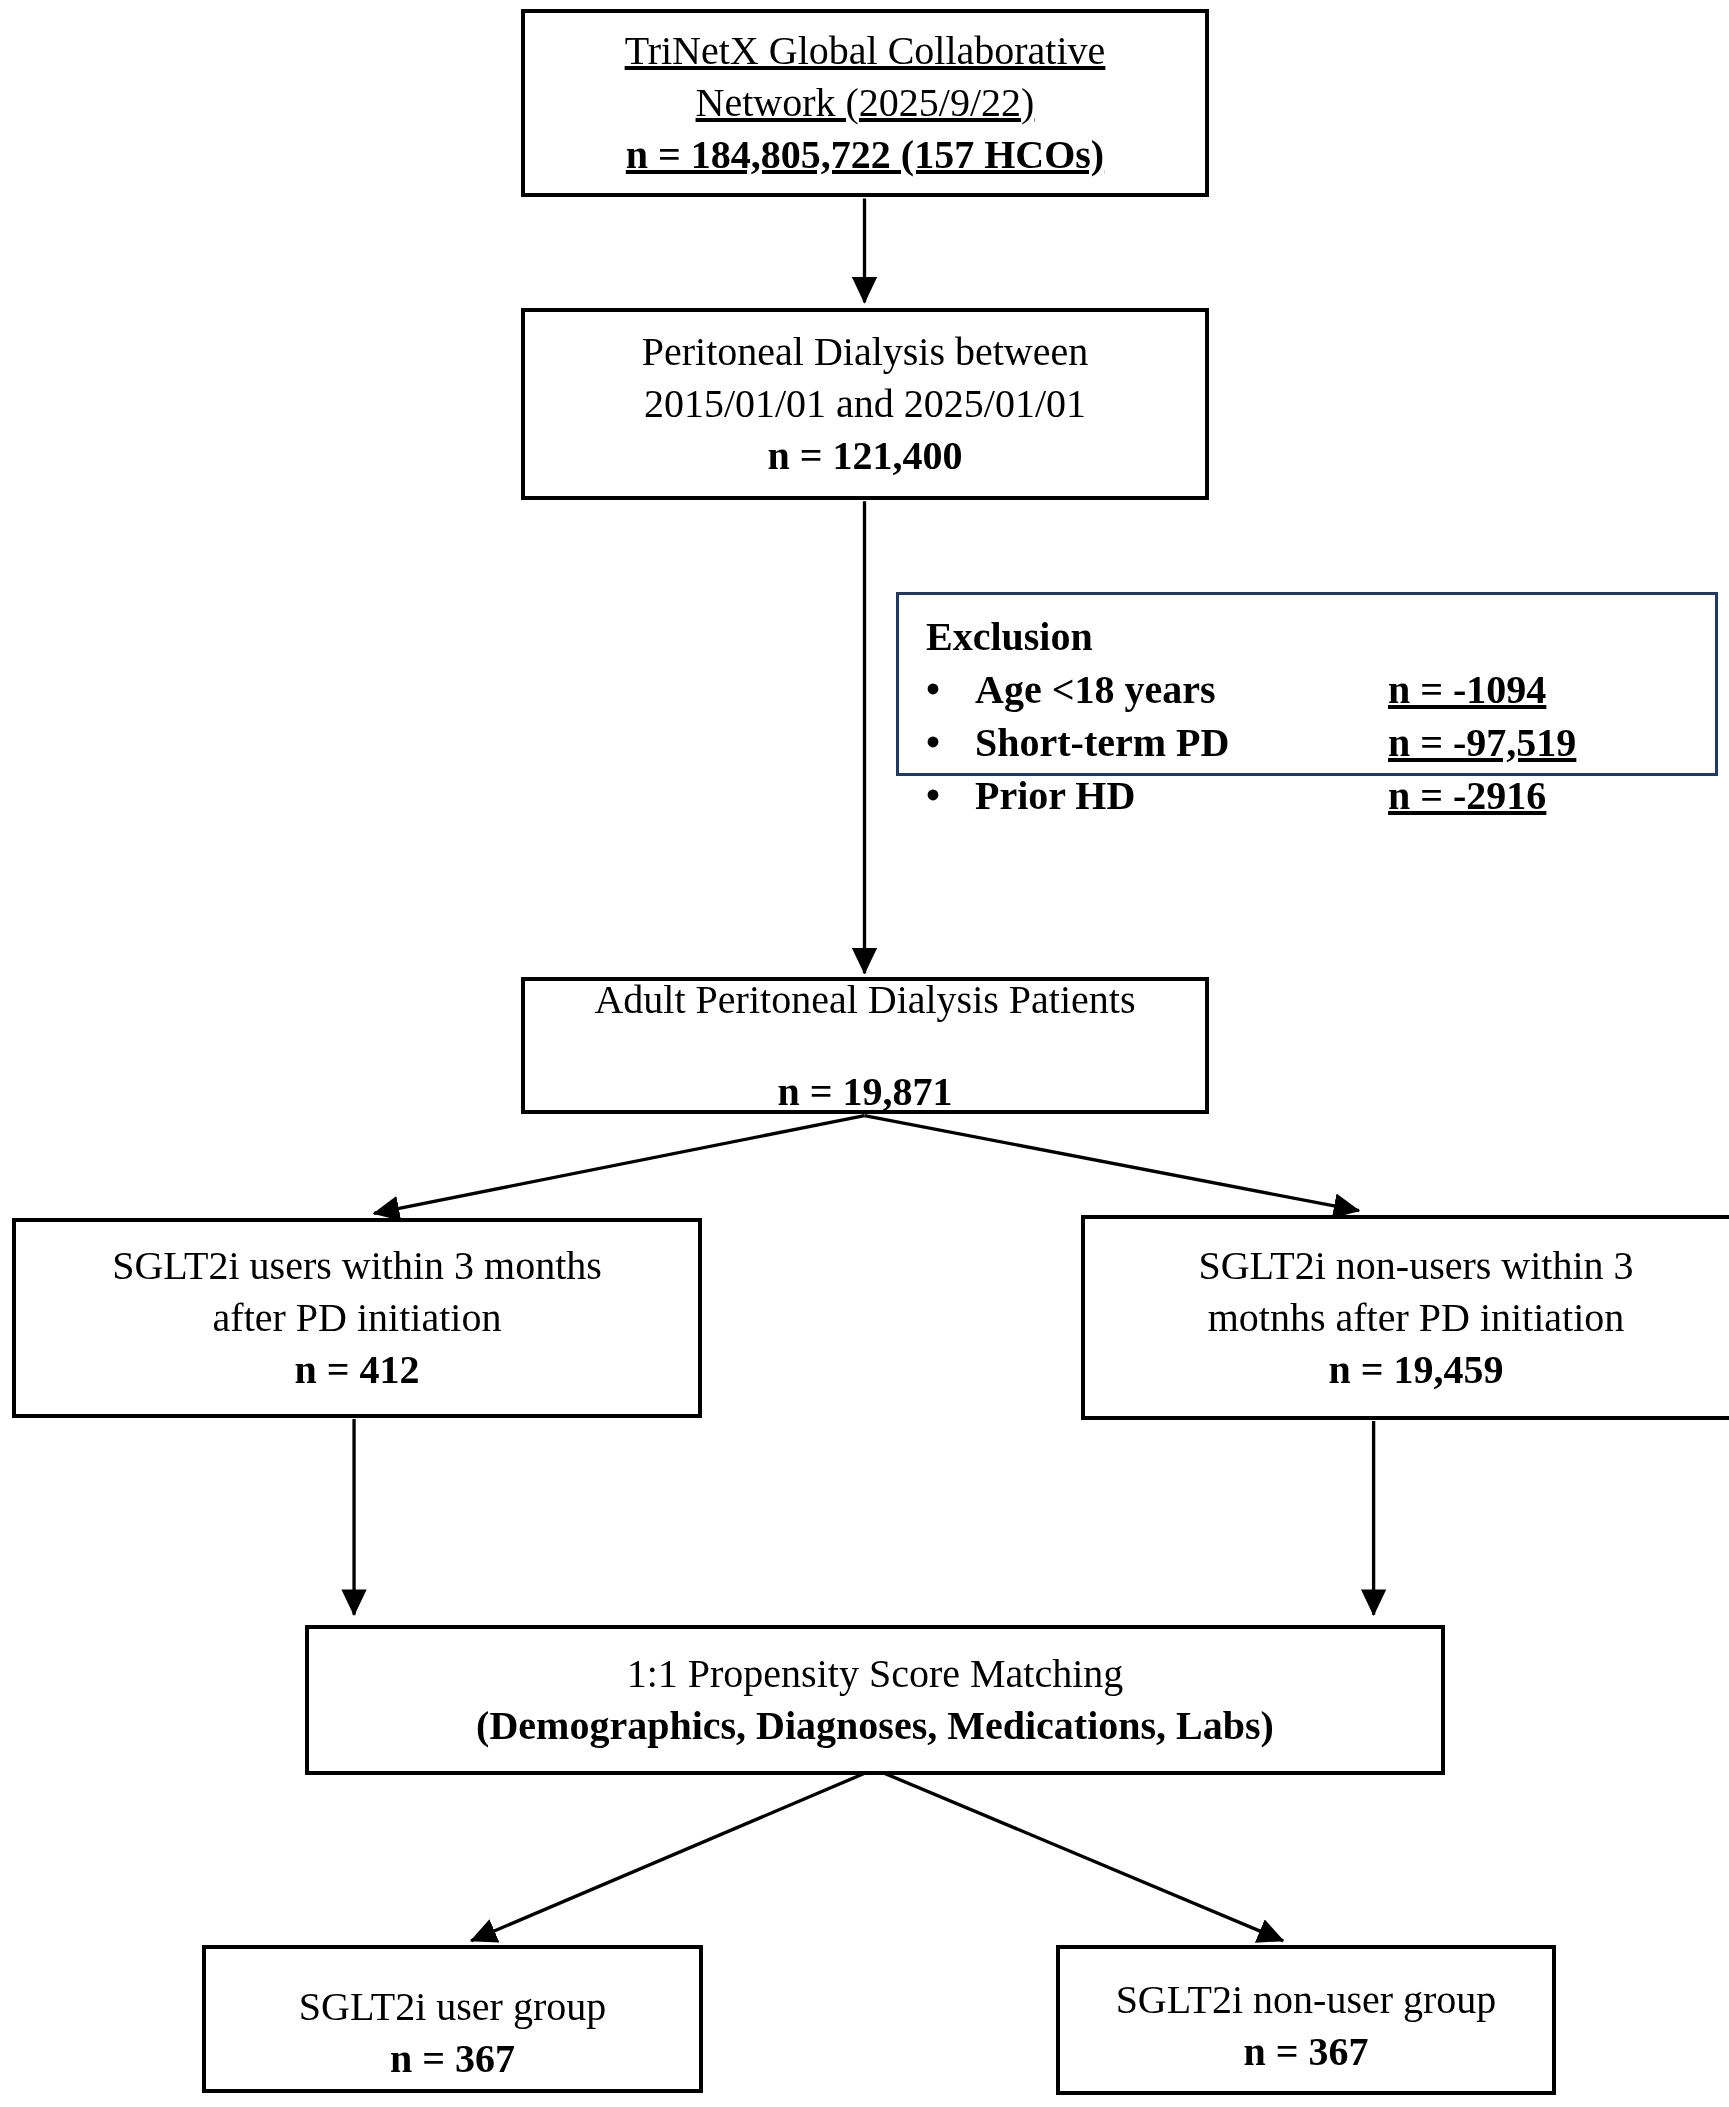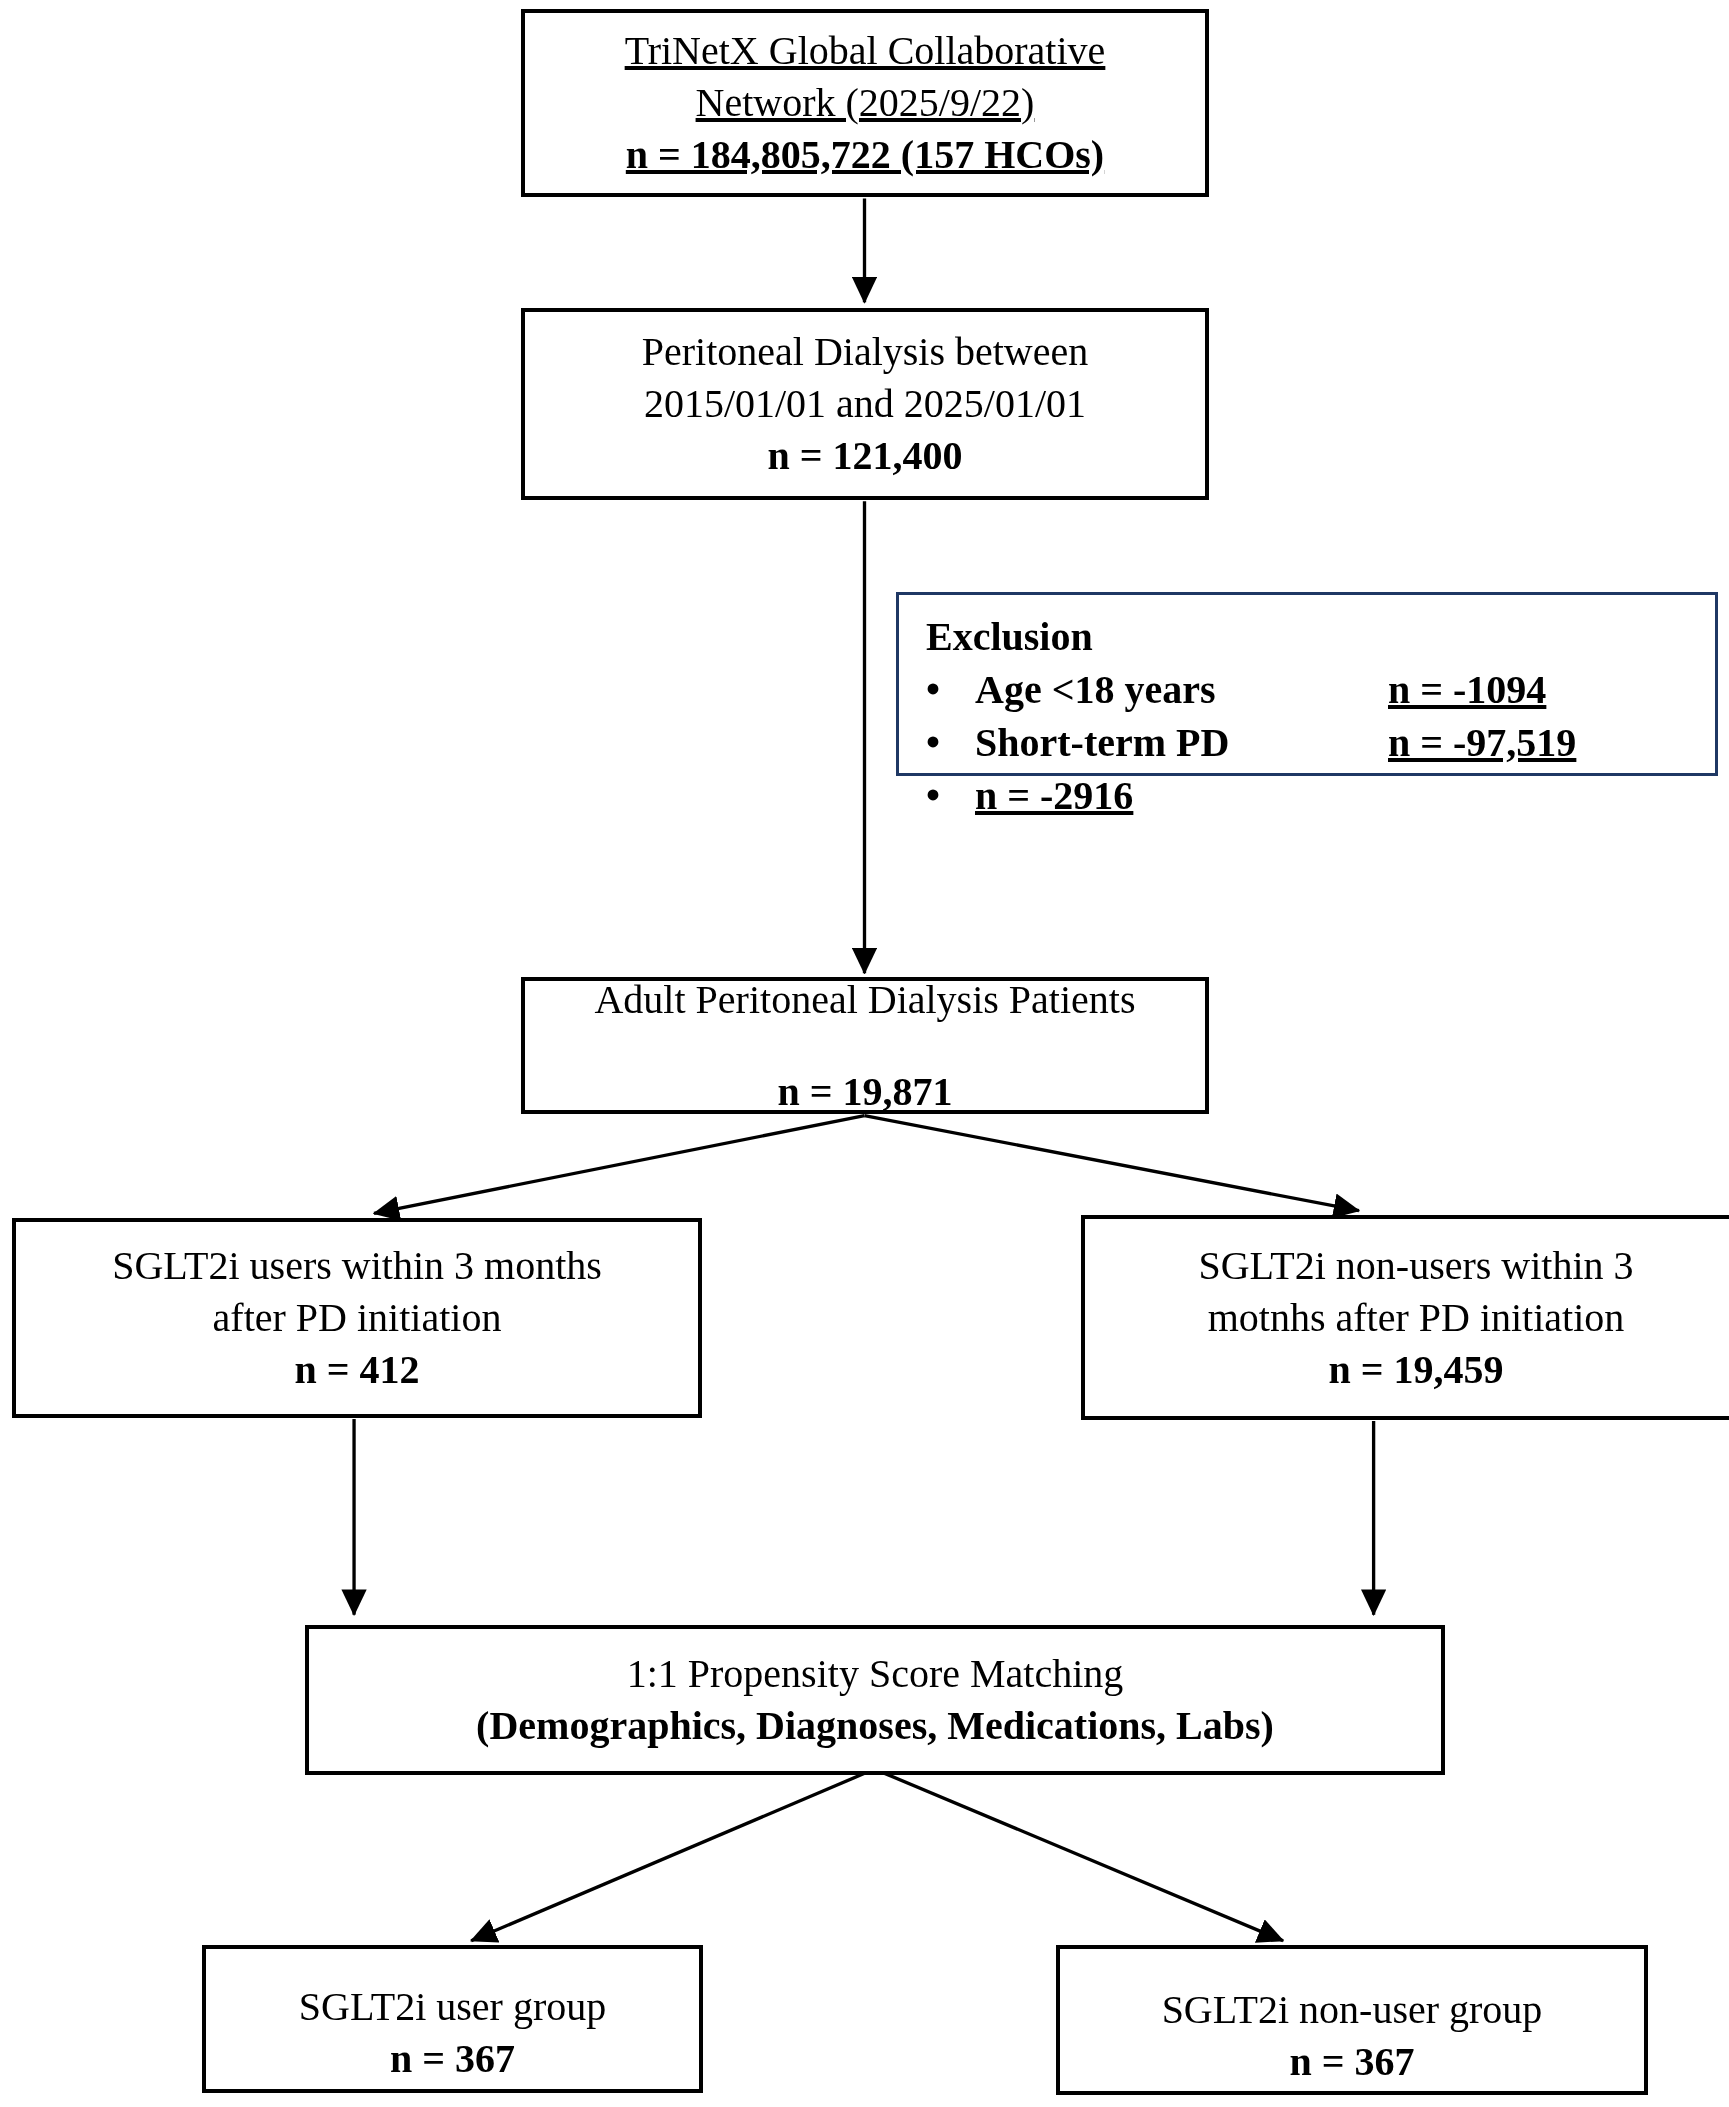--- a/index.html
+++ b/index.html
@@ -83,20 +83,21 @@
       <span class="excl-label">Age &lt;18 years</span>
       <span class="excl-value">n = -1094</span>
     </div>
     <div class="excl-row">
       <span class="excl-bullet">•</span>
       <span class="excl-label">Short-term PD</span>
       <span class="excl-value">n = -97,519</span>
     </div>
     <div class="excl-row">
       <span class="excl-bullet">•</span>
+      <span class="excl-label">Prior HD</span>
       <span class="excl-value">n = -2916</span>
     </div>
   </div>
 
   <div class="box" style="left:521px; top:977px; width:688px; height:137px;gap:40px;">
     <div class="bl">Adult Peritoneal Dialysis Patients</div>
     <div class="bl bold">n = 19,871</div>
   </div>
 
   <div class="box" style="left:12px; top:1218px; width:690px; height:200px;">
@@ -114,19 +115,19 @@
   <div class="box" style="left:305px; top:1619px; width:1140px; height:150px;margin-top:6px;">
     <div class="bl">1:1 Propensity Score Matching</div>
     <div class="bl bold">(Demographics, Diagnoses, Medications, Labs)</div>
   </div>
 
   <div class="box" style="left:202px; top:1945px; width:501px; height:148px; justify-content:flex-start; padding-top:32px;">
     <div class="bl">SGLT2i user group</div>
     <div class="bl bold">n = 367</div>
   </div>
 
-  <div class="box" style="left:1056px; top:1945px; width:592px; height:150px; justify-content:flex-start; padding-top:35px;">
+  <div class="box" style="left:1056px; top:1945px; width:500px; height:150px; justify-content:flex-start; padding-top:25px;">
     <div class="bl">SGLT2i non-user group</div>
     <div class="bl bold">n = 367</div>
   </div>
 
 </div>
 
 
 </body></html>

